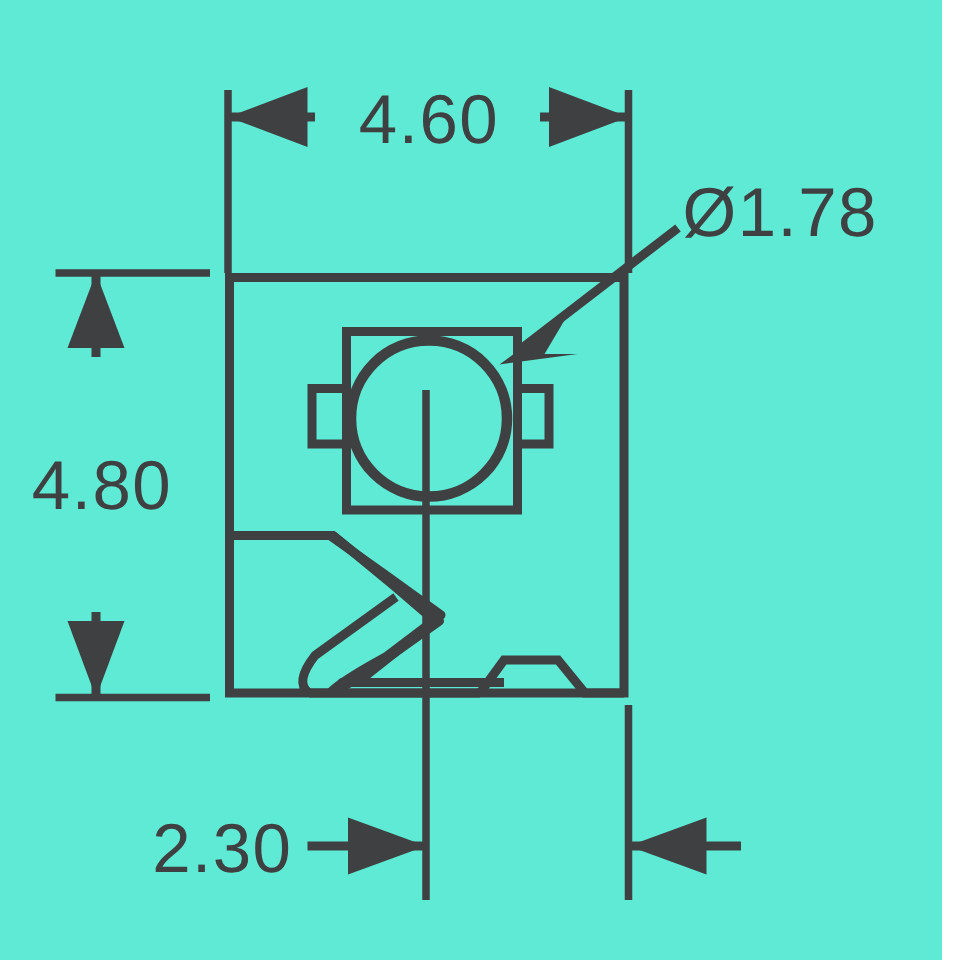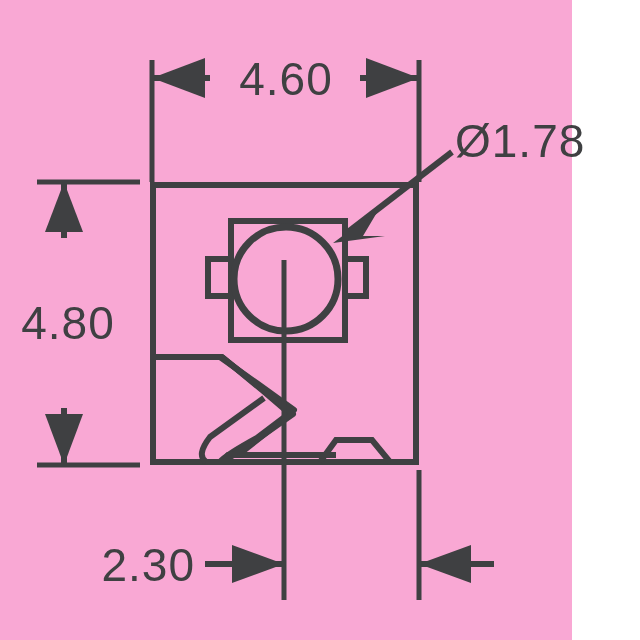--- a/index.html
+++ b/index.html
@@ -8,23 +8,23 @@
     background: #ffffff;
   }
   body {
     width: 640px;
     height: 640px;
     overflow: hidden;
     font-family: "Liberation Sans", sans-serif;
   }
   #drawing-root {
     position: relative;
-    width: 572px;
+    width: 628px;
     height: 640px;
-    background: #f9a8d4;
+    background: #5eead4;
   }
   svg.drawing-canvas {
     display: block;
     width: 640px;
     height: 640px;
   }
   .dim-text {
     font-family: "Liberation Sans", sans-serif;
     font-size: 46px;
     fill: #3f4042;

